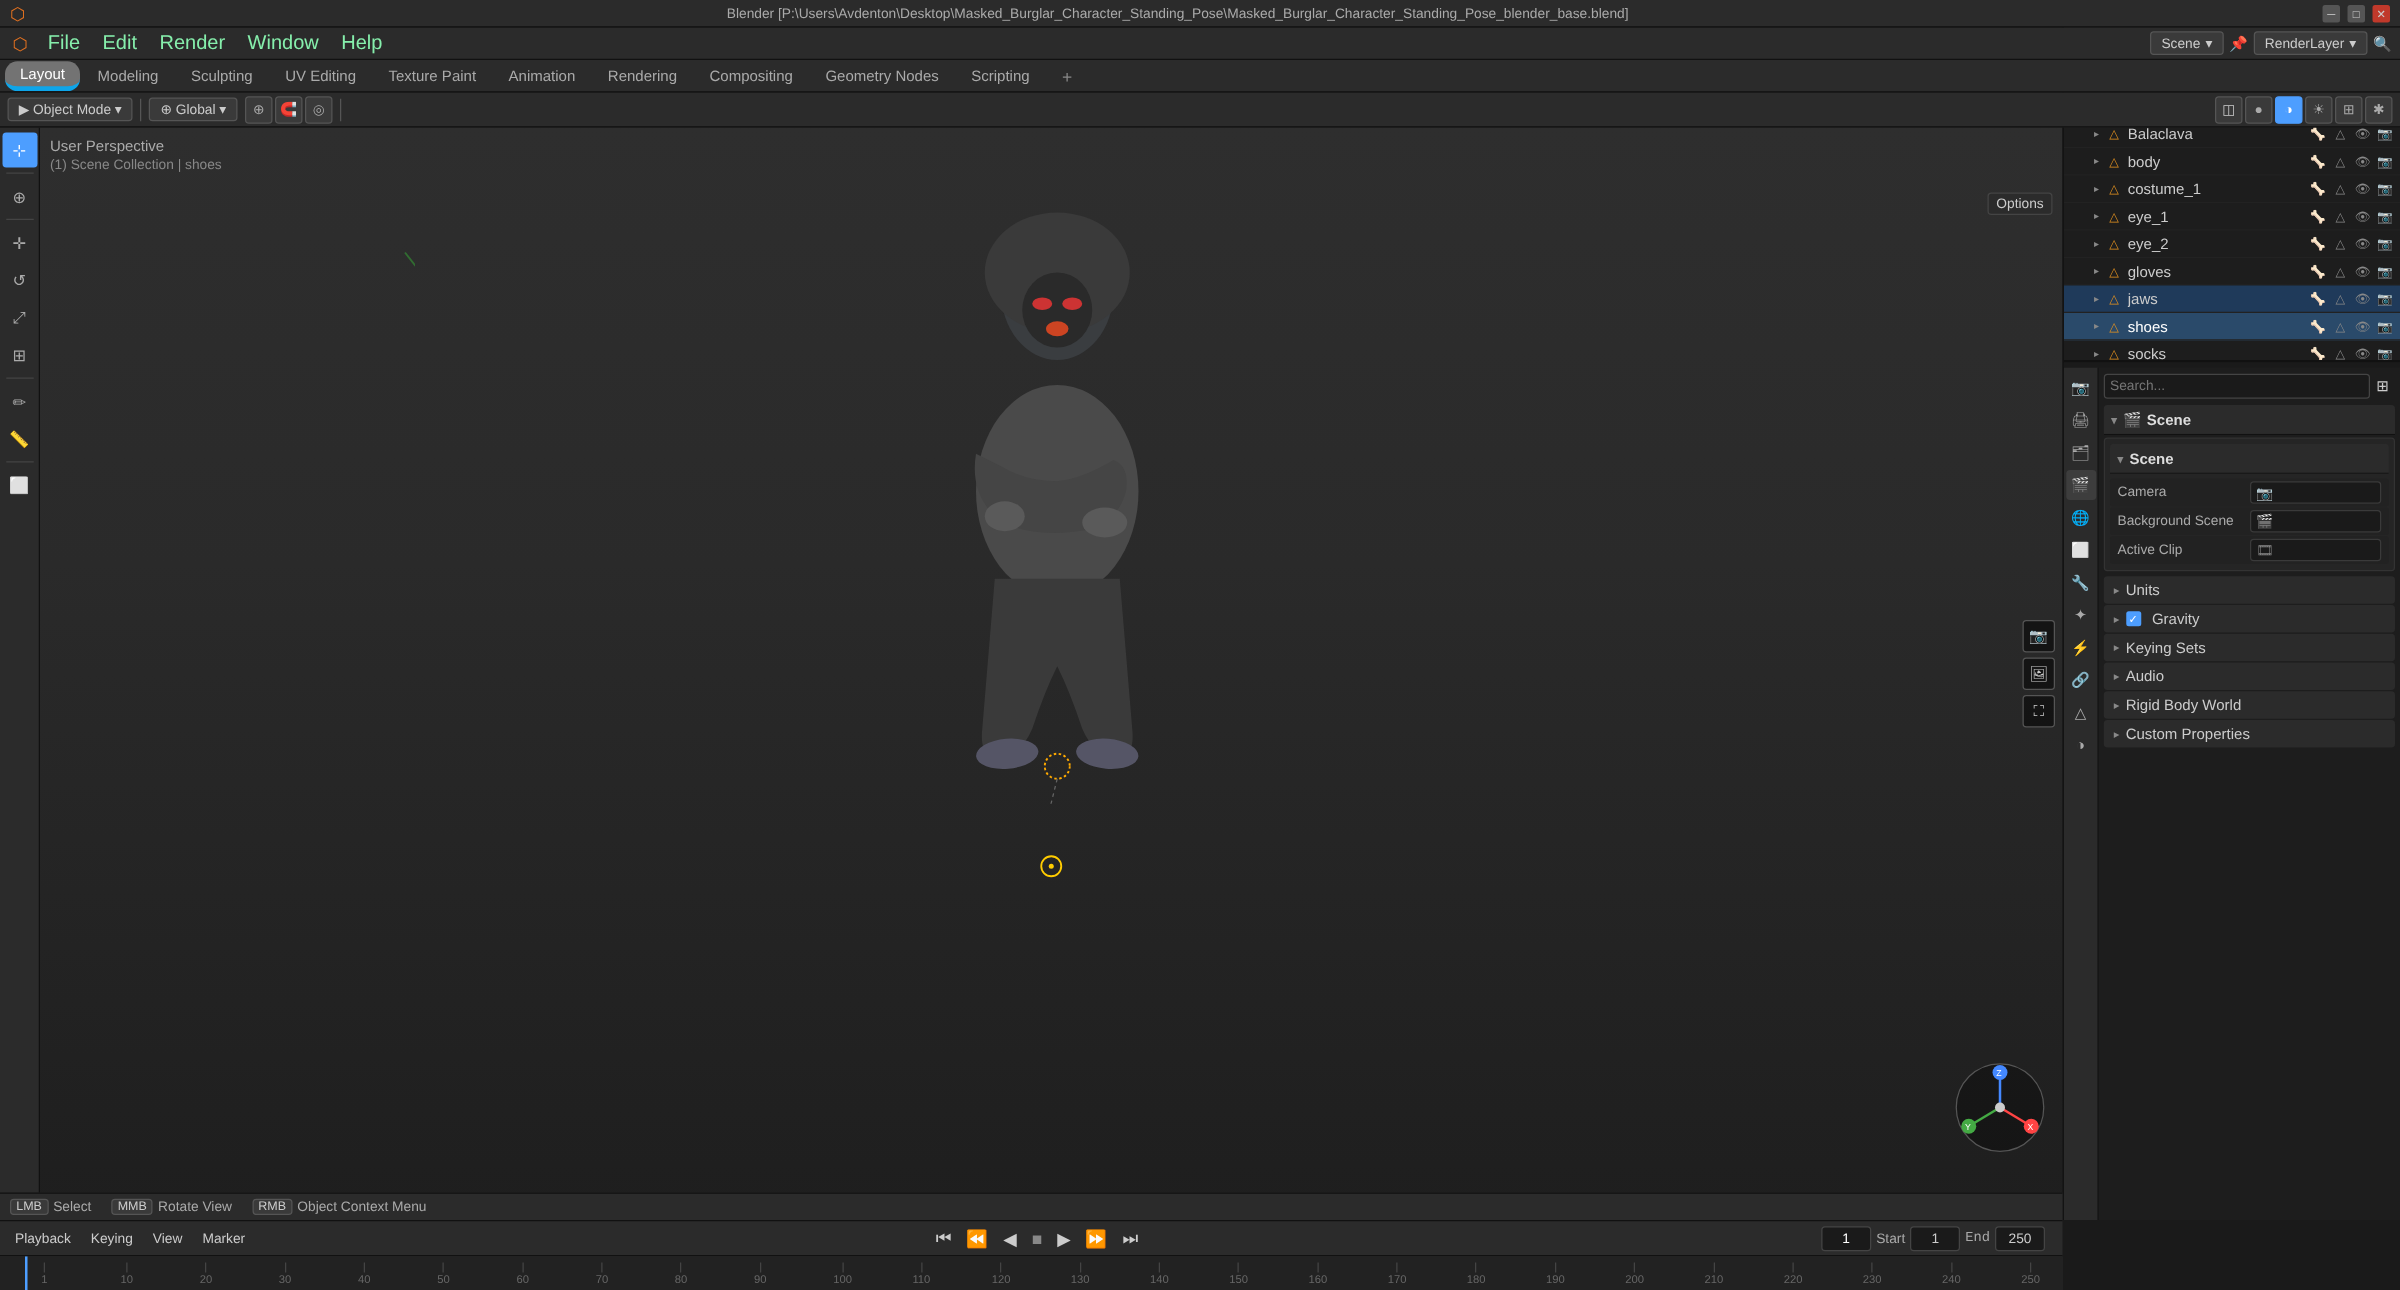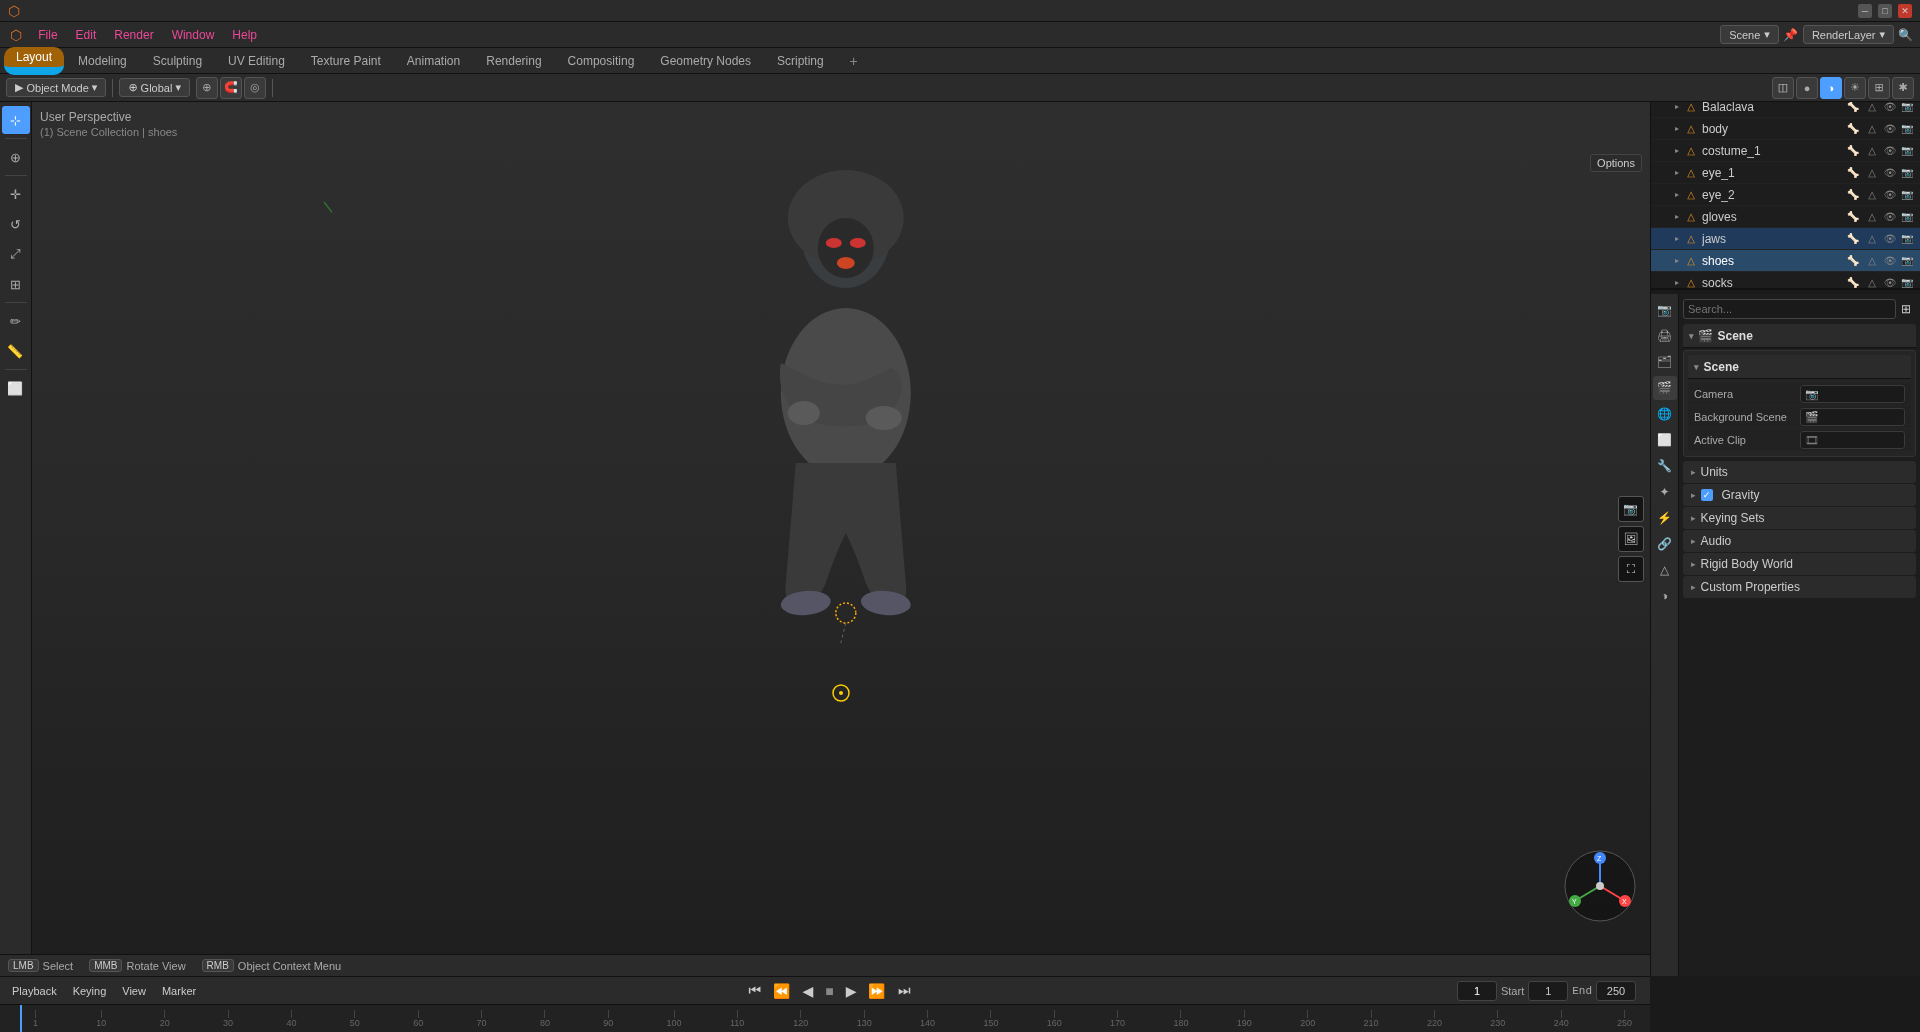--- a/index.html
+++ b/index.html
@@ -51,22 +51,22 @@
       background: #2b2b2b;
       display: flex;
       align-items: center;
       padding: 0 4px;
       gap: 2px;
       z-index: 100;
       border-bottom: 1px solid #111;
     }
     .menu-item {
       padding: 2px 8px;
-      font-size: 12px;
-      color: #ec4899;
+      font-size: 16px;
+      color: #86efac;
       cursor: pointer;
       border-radius: 3px;
     }
 
     
     #tabbar {
       position: absolute;
       top: 48px; left: 0; right: 0;
       height: 26px;
       background: #2b2b2b;
@@ -78,23 +78,23 @@
       border-bottom: 1px solid #111;
     }
     .tab-item {
       padding: 3px 12px;
       font-size: 12px;
       color: #aaa;
       cursor: pointer;
       border-radius: 3px;
     }
     .tab-item.active {
-      background: #a16207;
+      background: #737373;
       color: #fff;
-      border-bottom: 8px solid #0ea5e9;
+      border-bottom: 4px solid #0ea5e9;
       border-radius: 10px;
     }
 
     
     #toolbar {
       position: absolute;
       top: 74px; left: 0; right: 0;
       height: 28px;
       background: #2b2b2b;
       display: flex;
@@ -508,20 +508,21 @@
       display: flex; align-items: center; justify-content: center;
       font-size: 9px;
       color: #fff;
     }
   </style>
 </head>
 <body>
 
 <div id="titlebar">
   <span style="color:#e07020;font-size:14px;margin-right:6px;">⬡</span>
+  <span style="font-size:11px;color:#aaa;">Blender [P:\Users\Avdenton\Desktop\Masked_Burglar_Character_Standing_Pose\Masked_Burglar_Character_Standing_Pose_blender_base.blend]</span>
   <div class="win-controls">
     <div class="win-btn minimize">─</div>
     <div class="win-btn maximize">□</div>
     <div class="win-btn close">✕</div>
   </div>
 </div>
 
 <div id="menubar">
   <div class="menu-item" style="color:#e07020;font-size:14px;padding:0 6px;">⬡</div>
   <div class="menu-item">File</div>

